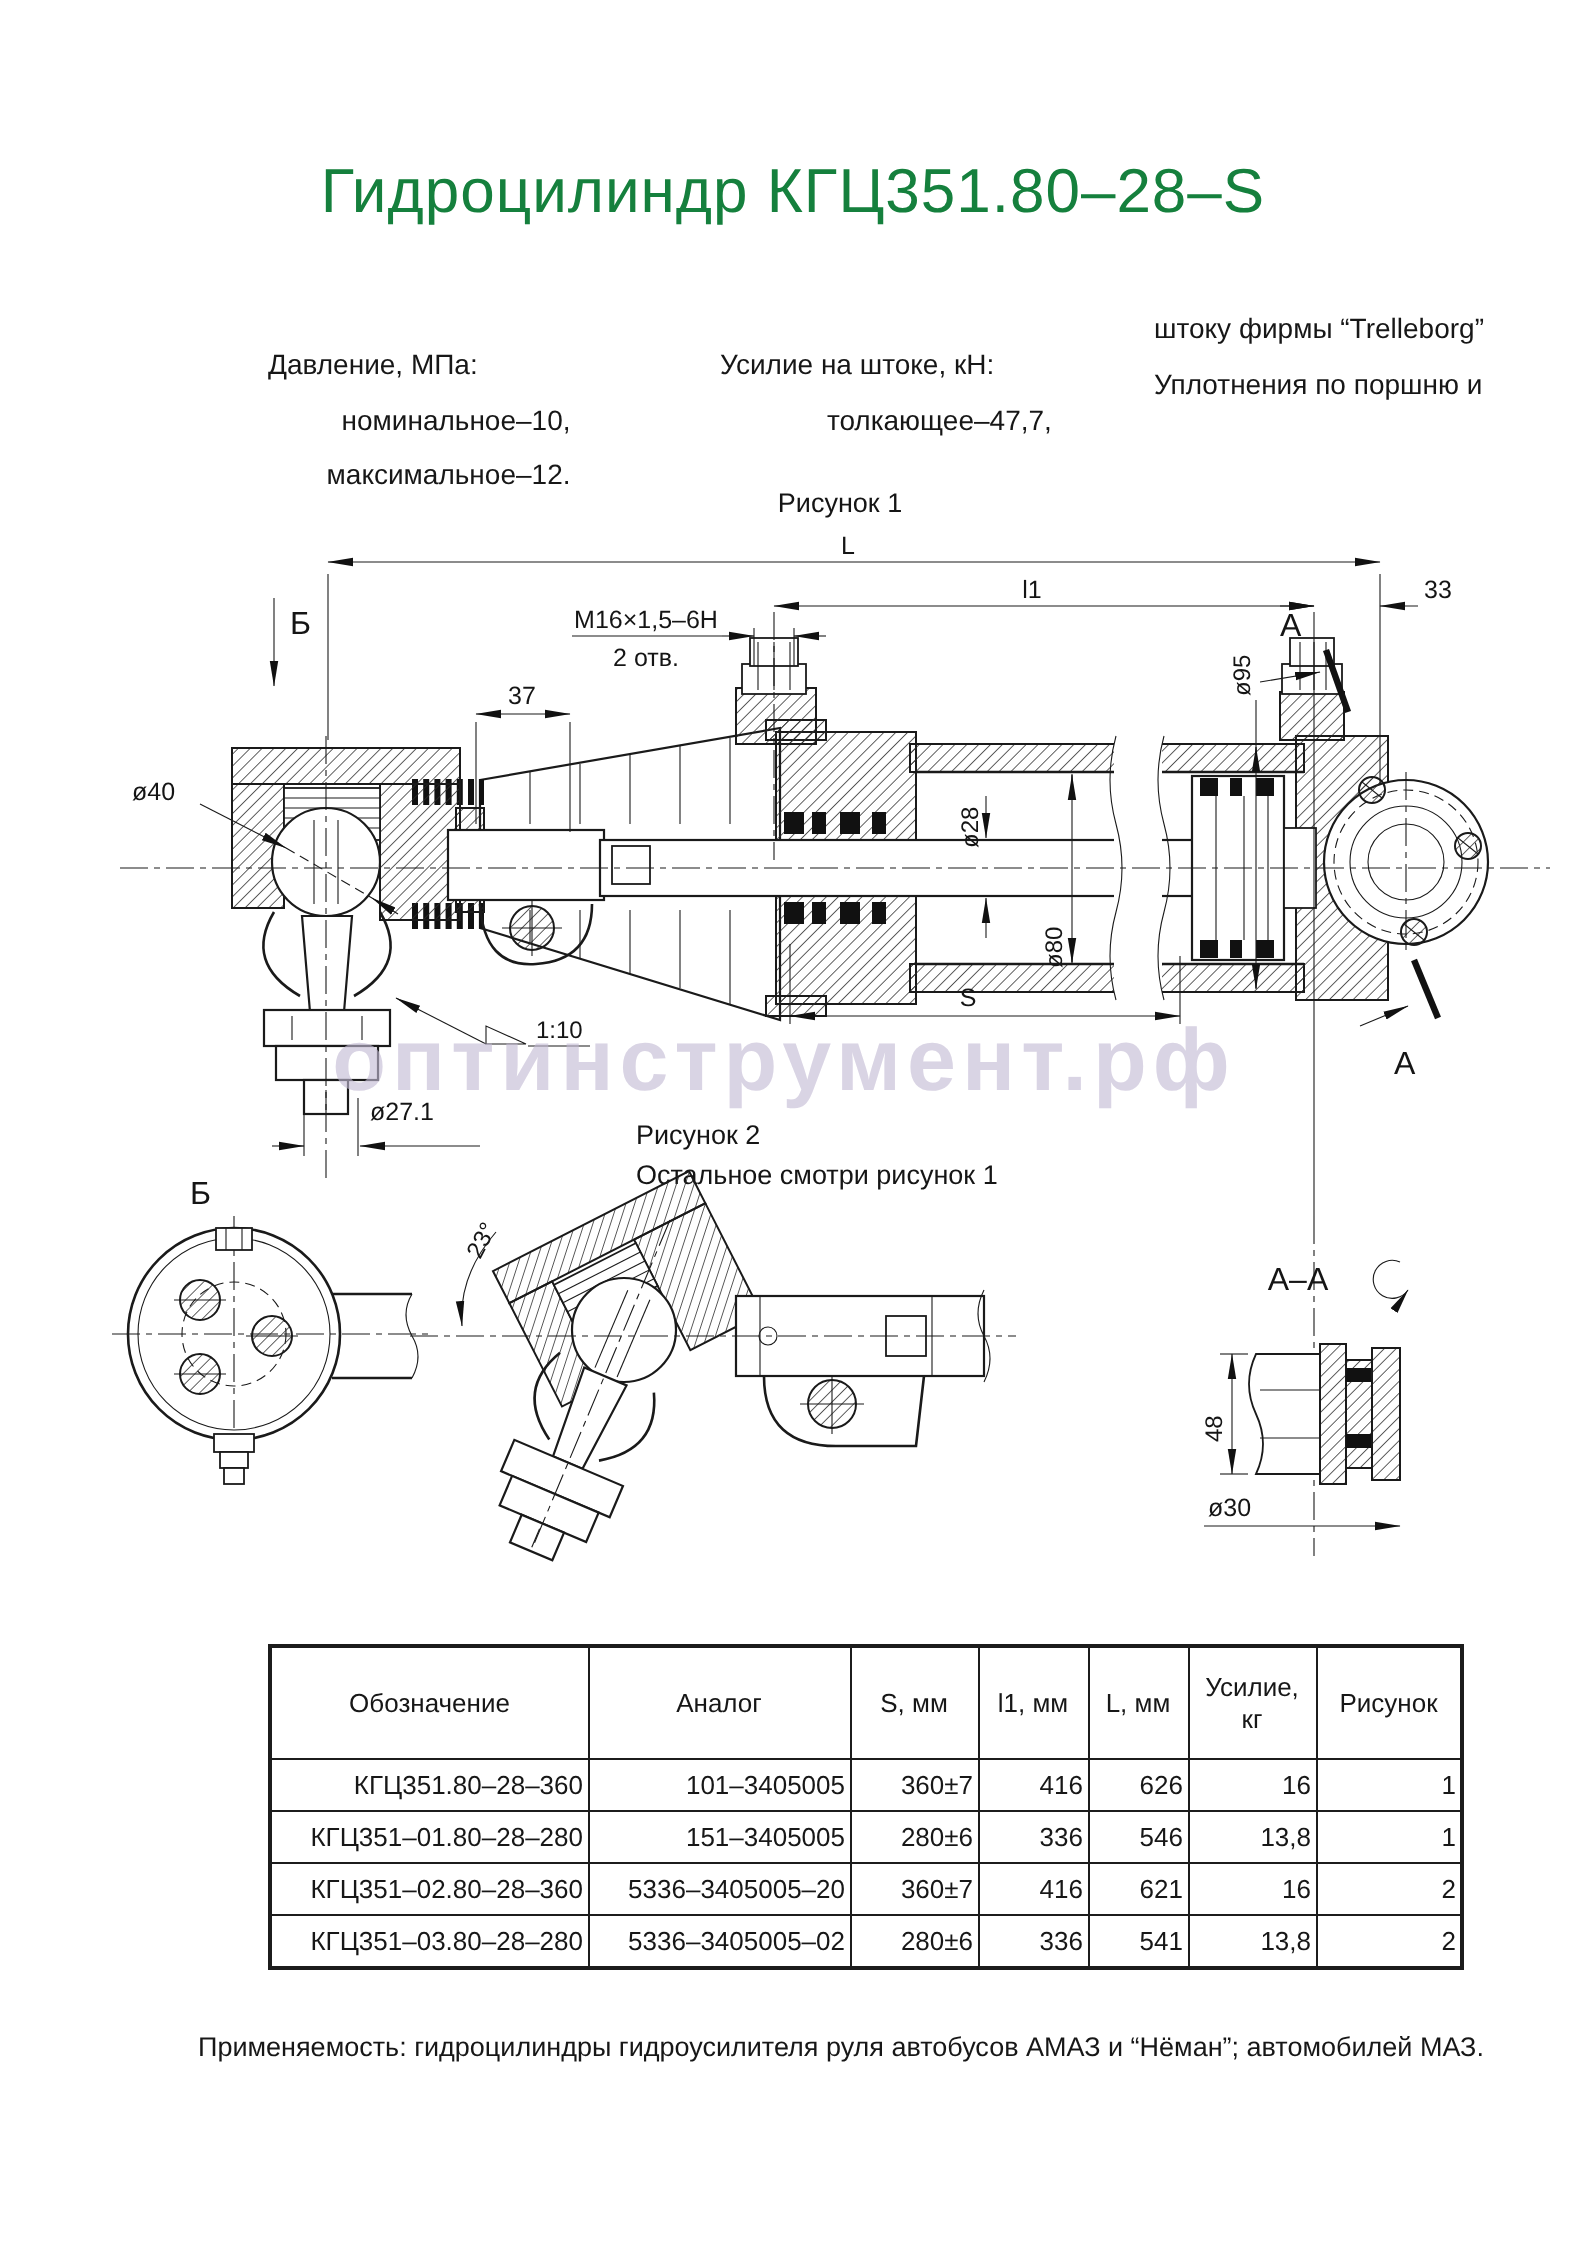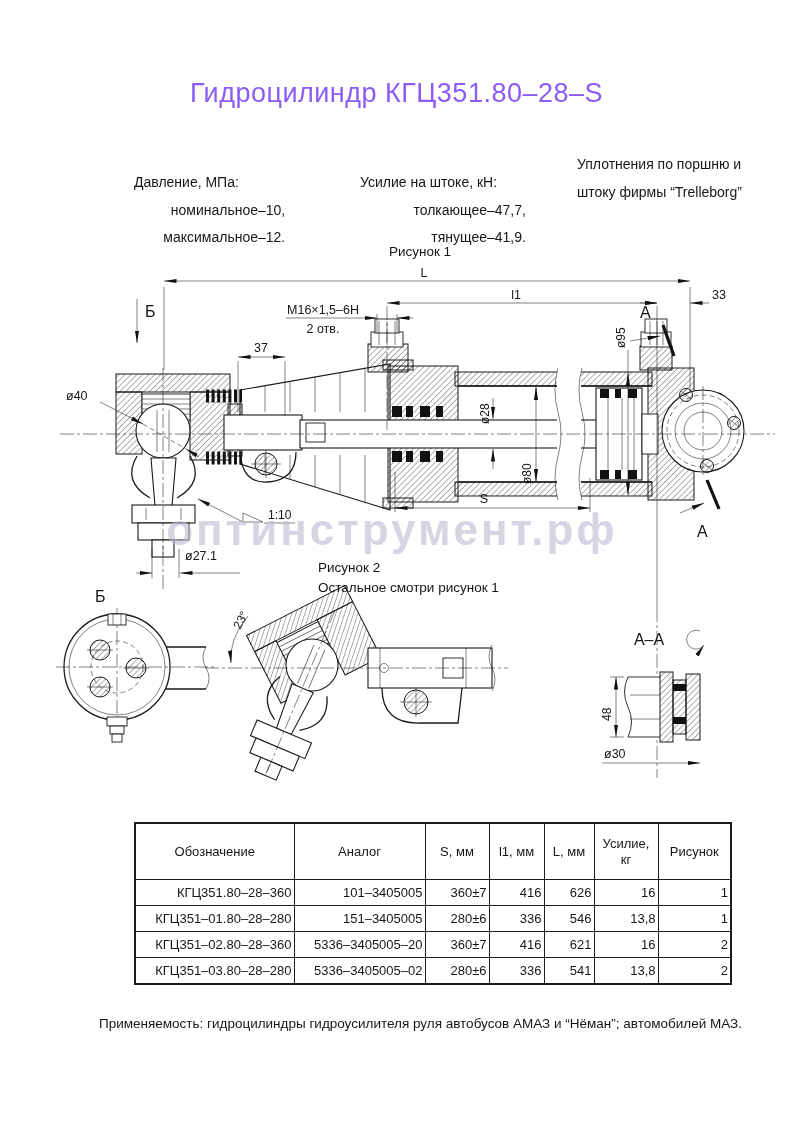--- a/index.html
+++ b/index.html
@@ -1,19 +1,19 @@
 <!DOCTYPE html>
 <html><head>
 <meta charset="utf-8">
 <style>
   html,body{margin:0;padding:0;background:#e8e8e8;}
   .page{position:relative;width:793px;height:1123px;background:#ffffff;margin:0 auto;
         font-family:"Liberation Sans",sans-serif;color:#111;overflow:hidden;}
   .abs{position:absolute;}
-  .title{left:0;top:78px;width:793px;text-align:center;font-size:27px;letter-spacing:.5px;color:#8b5cf6;}
+  .title{left:0;top:78px;width:793px;text-align:center;font-size:31px;letter-spacing:.5px;color:#15803d;}
   .spec{position:absolute;font-size:14px;line-height:27.5px;color:#171717;}
   .spec-h{white-space:nowrap;margin-top:31px;}
   .spec-row{display:flex;white-space:nowrap;text-align:right;}
   .sl{width:124px;}
   .sv{}
   .seals{position:absolute;font-size:14px;line-height:28px;white-space:nowrap;color:#171717;}
   svg text{font-family:"Liberation Sans",sans-serif;fill:#151515;}
   text.d{font-size:12.5px;}
   text.dm{font-size:12px;}
   text.big{font-size:16px;}
@@ -56,29 +56,25 @@
       <span class="sv">–12.</span>
     </div>
   </div>
 
   <div class="spec" style="left:360px;top:138px">
     <div class="spec-h">Усилие на штоке, кН:</div>
     <div class="spec-row">
       <span class="sl" style="width:127px">толкающее</span>
       <span class="sv">–47,7,</span>
     </div>
-    <div class="spec-row">
-      <span class="sl" style="width:127px">тянущее</span>
-      <span class="sv">–41,9.</span>
-    </div>
   </div>
 
   <div class="seals" style="left:577px;top:150px">
+    <div>штоку фирмы “Trelleborg”</div>
     <div>Уплотнения по поршню и</div>
-    <div>штоку фирмы “Trelleborg”</div>
   </div>
 
   <svg class="abs" style="left:0;top:0" width="793" height="810" viewBox="0 0 793 810">
     <defs>
       <pattern id="h" patternUnits="userSpaceOnUse" width="4.2" height="4.2" patternTransform="rotate(45)">
         <line x1="0" y1="0" x2="0" y2="4.2" stroke="#2a2a2a" stroke-width="0.75"></line>
       </pattern>
       <marker id="ar" viewBox="0 0 13 8" markerWidth="13" markerHeight="8" refX="12.5" refY="4" orient="auto-start-reverse" markerUnits="userSpaceOnUse">
         <path d="M12.8,4 L0,1.9 L0,6.1 z" fill="#111"></path>
       </marker>

